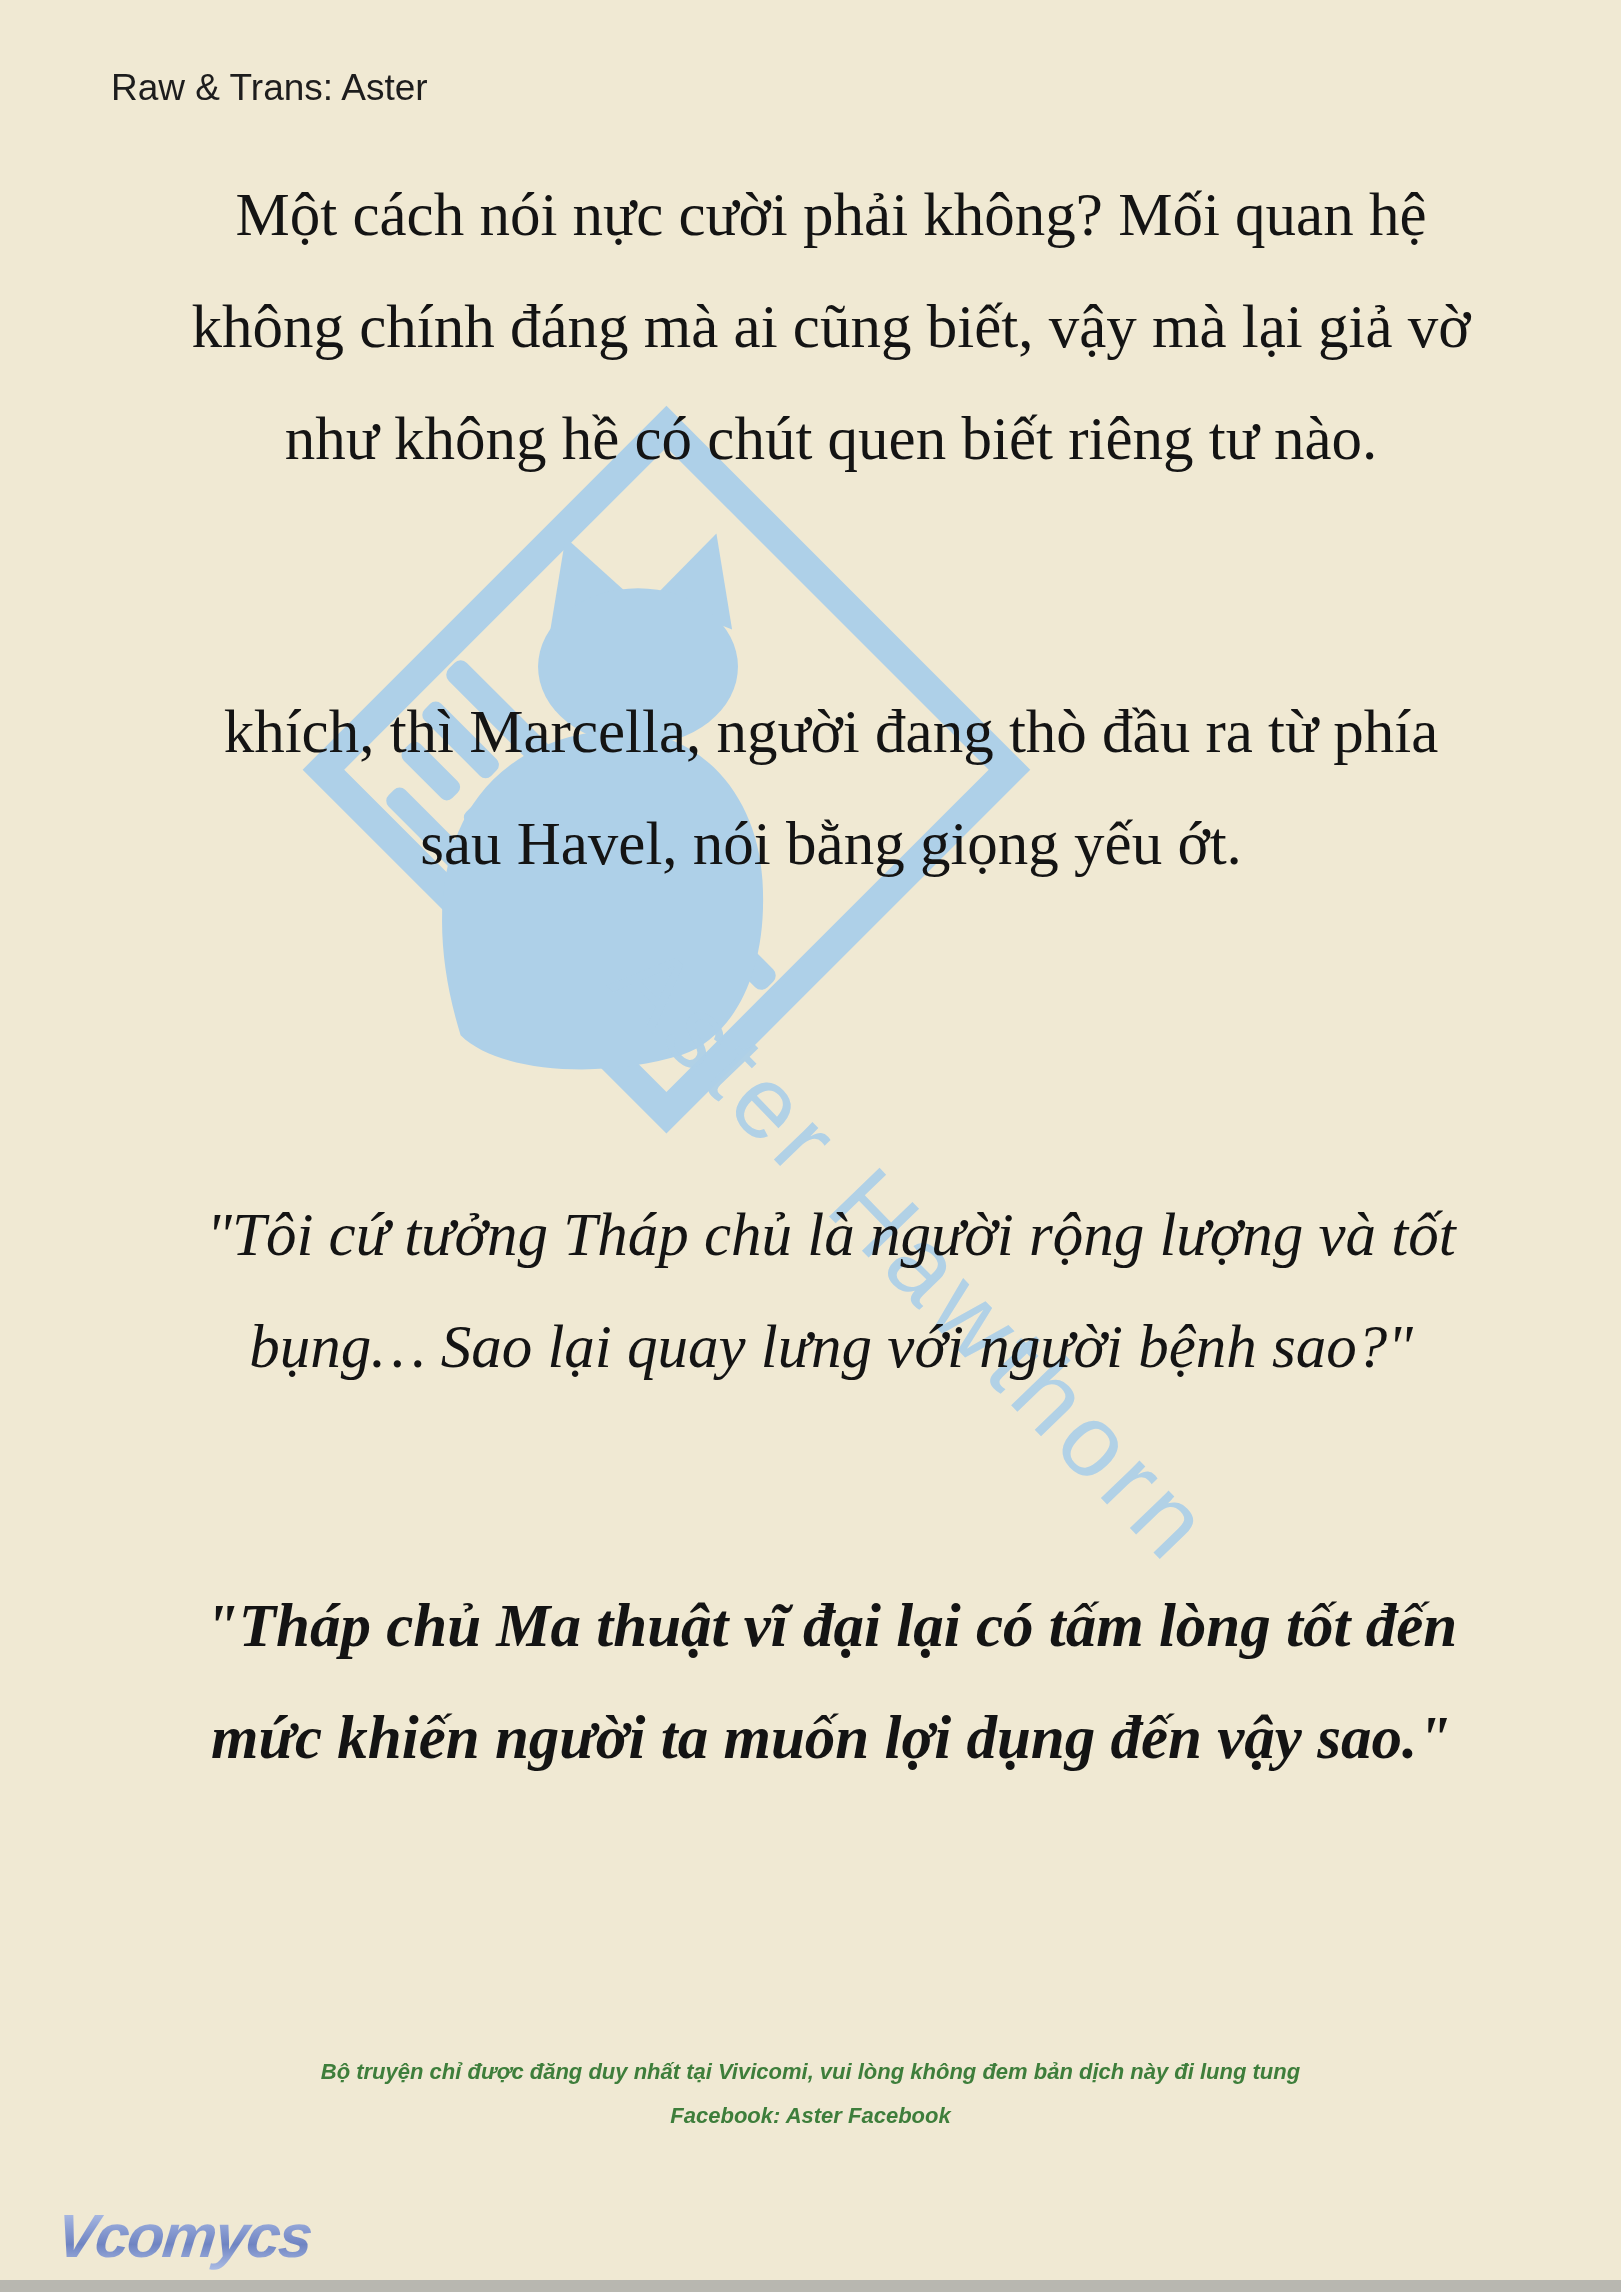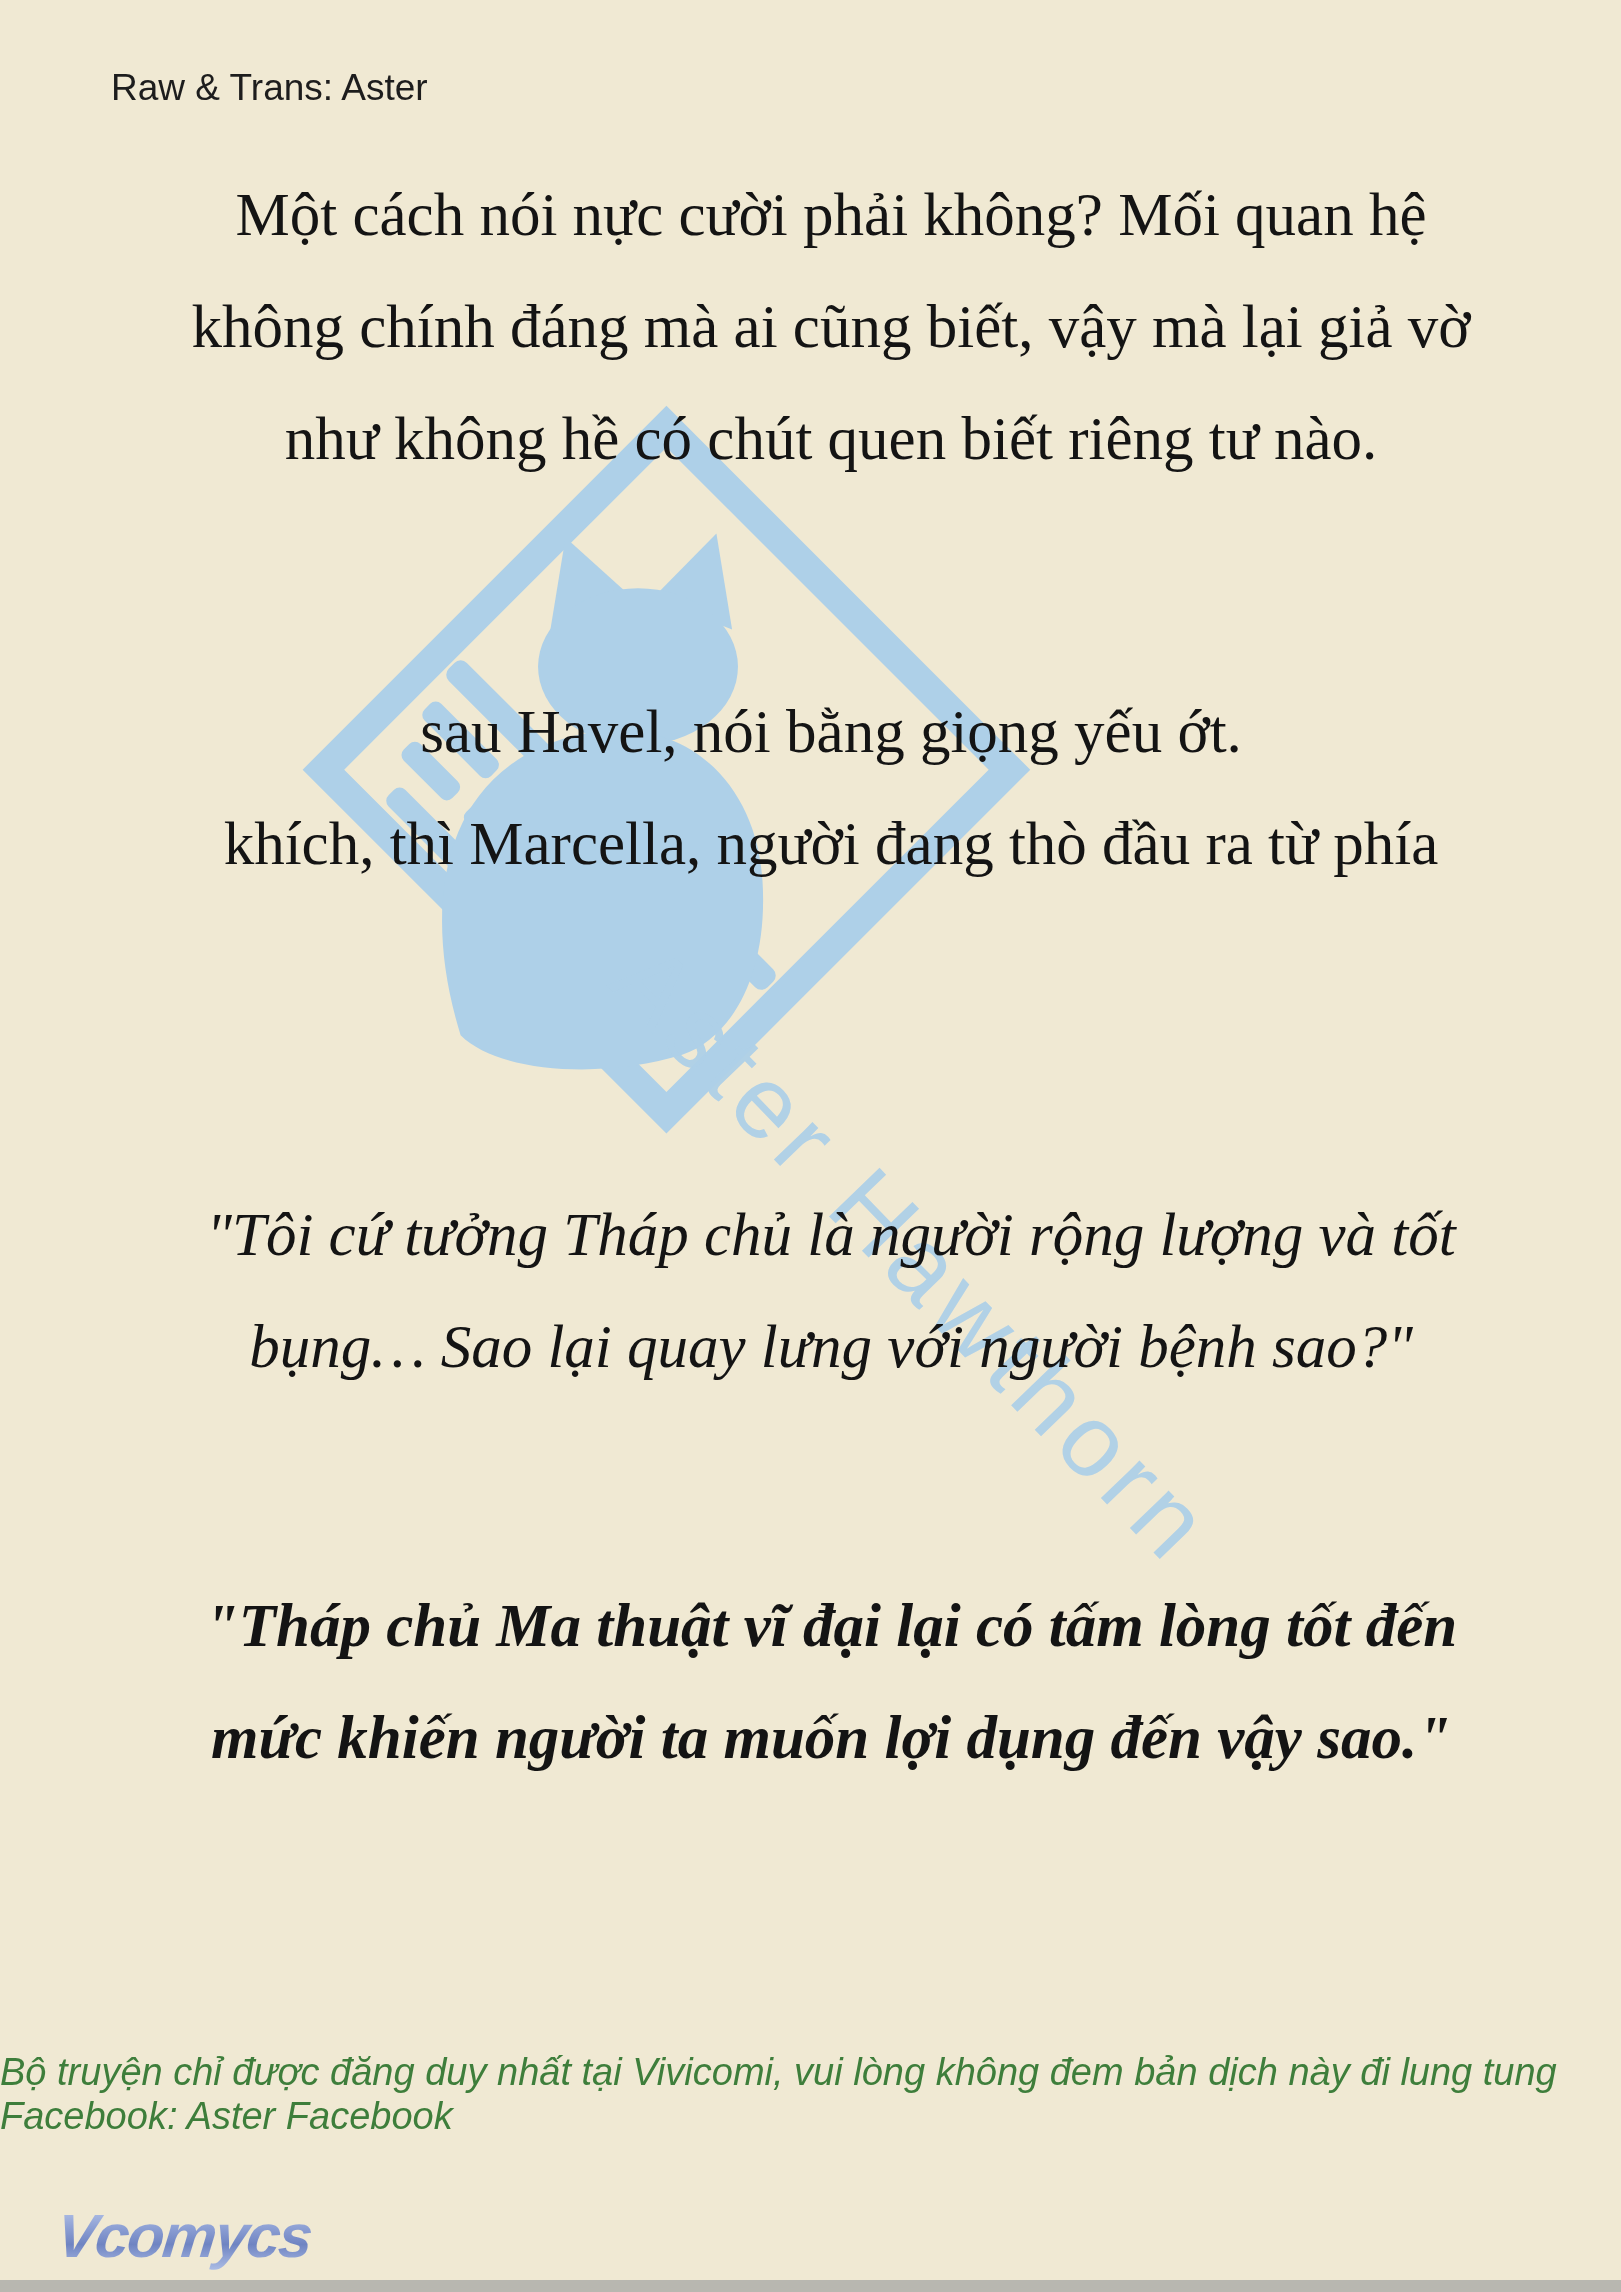--- a/index.html
+++ b/index.html
@@ -35,25 +35,25 @@
     white-space: nowrap;
     text-align: center;
   }
   .para.quote-italic { font-style: italic; }
   .para.quote-bold { font-style: italic; font-weight: bold; }
   .footer {
     position: absolute;
     left: 0;
     top: 2050px;
     width: 100%;
-    text-align: left;
+    text-align: center;
     font-family: "Liberation Sans", "DejaVu Sans", sans-serif;
     font-style: italic;
-    font-weight: normal;
-    font-size: 38px;
+    font-weight: bold;
+    font-size: 22px;
     line-height: 44px;
     color: #3e7e3b;
   }
   .vlogo {
     position: absolute;
     left: 57px;
     top: 2201px;
     font-family: "Liberation Sans", "DejaVu Sans", sans-serif;
     font-size: 61px;
     font-weight: bold;
@@ -110,22 +110,22 @@
 
   <div class="credit">Raw &amp; Trans: Aster</div>
 
   <div class="para" style="top:159px">
     <div class="line">Một cách nói nực cười phải không? Mối quan hệ</div>
     <div class="line">không chính đáng mà ai cũng biết, vậy mà lại giả vờ</div>
     <div class="line">như không hề có chút quen biết riêng tư nào.</div>
   </div>
 
   <div class="para" style="top:676px">
+    <div class="line">khích, thì Marcella, người đang thò đầu ra từ phía</div>
     <div class="line">sau Havel, nói bằng giọng yếu ớt.</div>
-    <div class="line">khích, thì Marcella, người đang thò đầu ra từ phía</div>
   </div>
 
   <div class="para quote-italic" style="top:1179px">
     <div class="line">"Tôi cứ tưởng Tháp chủ là người rộng lượng và tốt</div>
     <div class="line">bụng… Sao lại quay lưng với người bệnh sao?"</div>
   </div>
 
   <div class="para quote-bold" style="top:1570px">
     <div class="line">"Tháp chủ Ma thuật vĩ đại lại có tấm lòng tốt đến</div>
     <div class="line">mức khiến người ta muốn lợi dụng đến vậy sao."</div>

